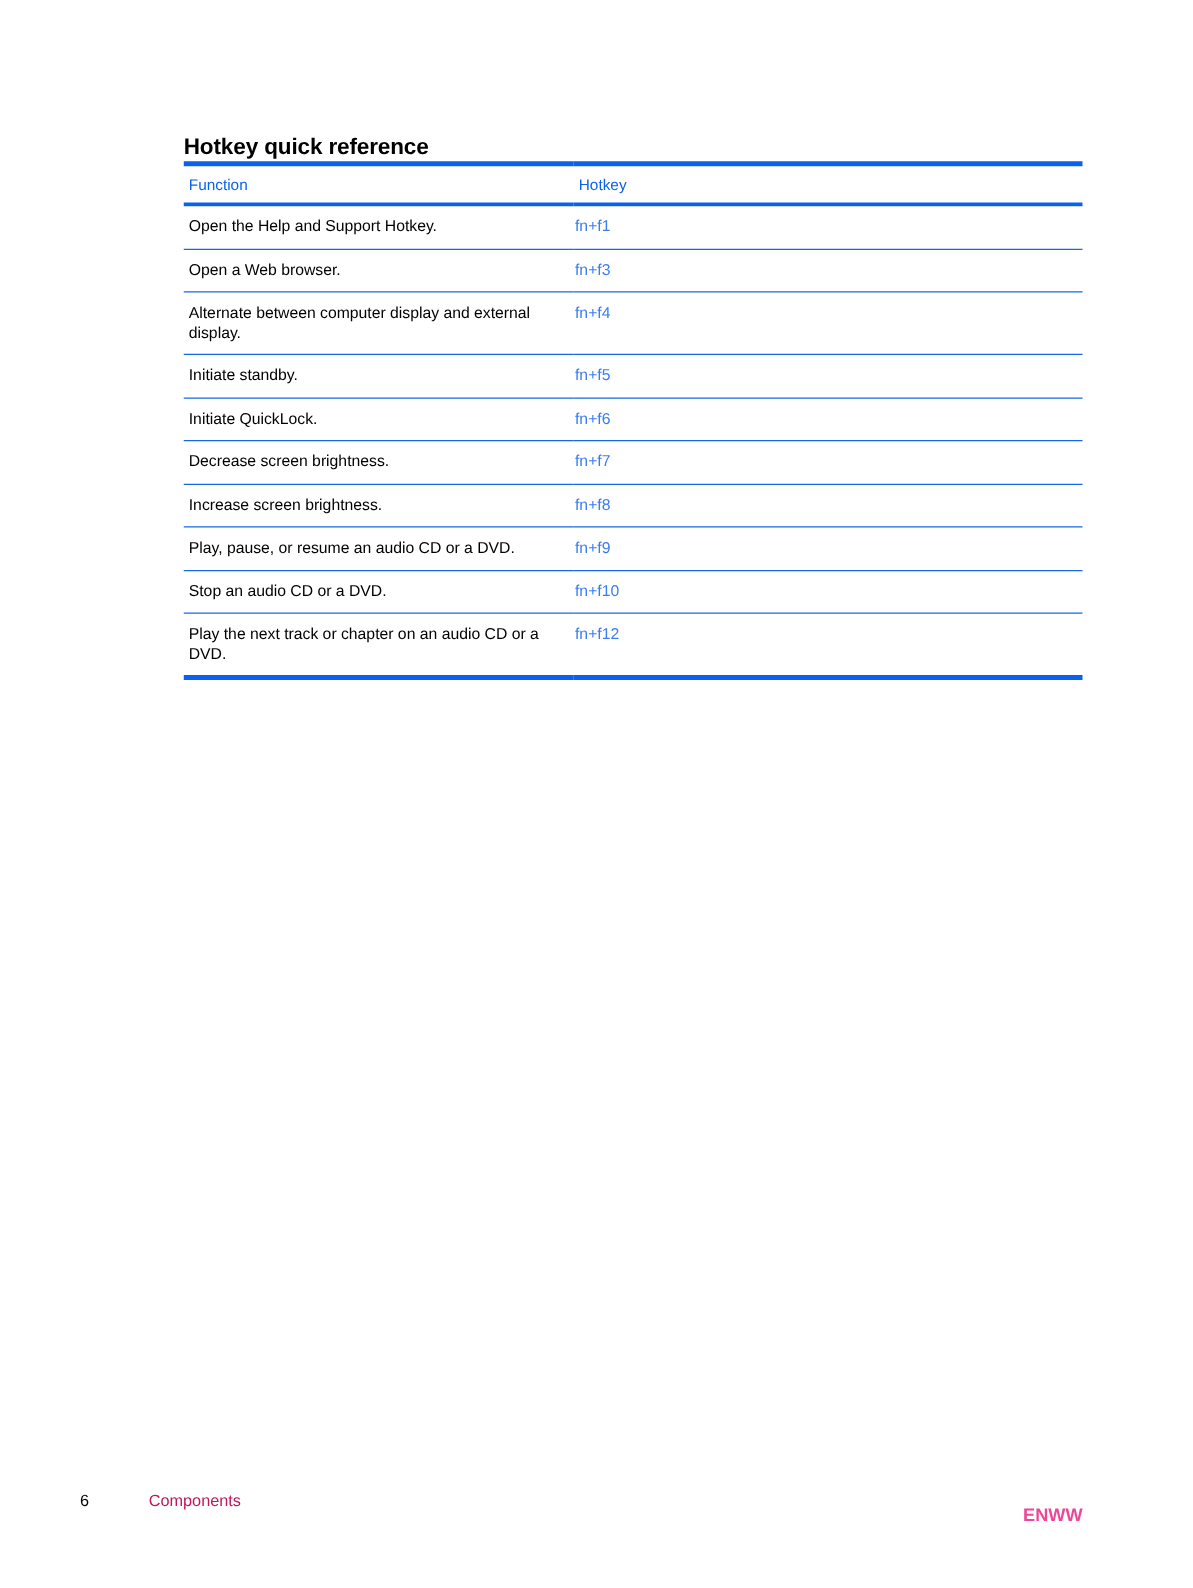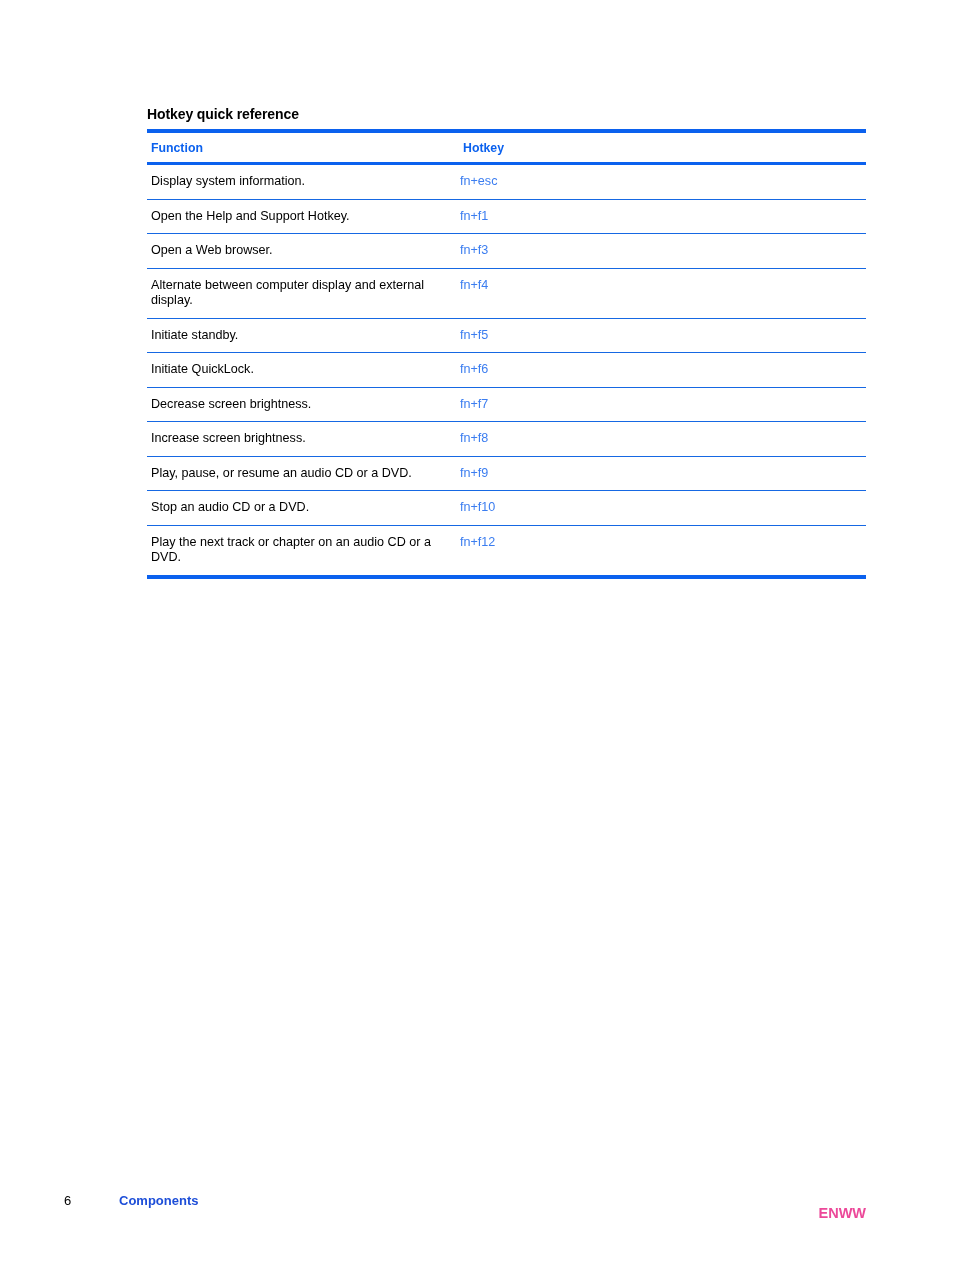--- a/index.html
+++ b/index.html
@@ -21,21 +21,21 @@
     left: 0; top: 0;
     width: 954px;
     height: 1270px;
   }
 
   
   .section-title {
     position: absolute;
     left: 147px;
     top: 92px;
-    font-size: 14px;
+    font-size: 18px;
     font-weight: bold;
     letter-spacing: -0.1px;
     color: #000000;
     line-height: 26px;
     white-space: nowrap;
   }
 
   
   .hotkey-table {
     position: absolute;
@@ -45,21 +45,21 @@
     border-collapse: collapse;
     table-layout: fixed;
   }
 
   .hotkey-table col.c-function { width: 312px; }
   .hotkey-table col.c-hotkey   { width: 407px; }
 
   .hotkey-table thead th {
     text-align: left;
     font-size: 12.3px;
-    font-weight: bold;
+    font-weight: normal;
     color: #0b61ee;
     padding: 8px 0 7px 4px;
     border-top: 4px solid #0b61ee;
     border-bottom: 3px solid #0b61ee;
     vertical-align: bottom;
   }
 
   .hotkey-table tbody td {
     font-size: 12.6px;
     color: #000000;
@@ -99,23 +99,22 @@
     top: 0;
     font-size: 13px;
     color: #000000;
     line-height: 20px;
   }
   .footer-chapter {
     position: absolute;
     left: 119px;
     top: 0;
     font-size: 13px;
-    color: #1d4ed8;
+    color: #be185d;
     line-height: 20px;
-    font-weight: bold;
   }
   .footer-locale {
     position: absolute;
     right: 88px;
     top: 12px;
     font-size: 14.5px;
     font-weight: bold;
     color: #ec4899;
     line-height: 20px;
   }
@@ -132,24 +131,20 @@
       <col class="c-function">
       <col class="c-hotkey">
     </colgroup>
     <thead>
       <tr>
         <th>Function</th>
         <th>Hotkey</th>
       </tr>
     </thead>
     <tbody id="table-body">
-        <tr>
-          <td class="cell-function">Display system information.</td>
-          <td class="cell-hotkey"><span class="key">fn+esc</span></td>
-        </tr>
         <tr>
           <td class="cell-function">Open the Help and Support Hotkey.</td>
           <td class="cell-hotkey"><span class="key">fn+f1</span></td>
         </tr>
         <tr>
           <td class="cell-function">Open a Web browser.</td>
           <td class="cell-hotkey"><span class="key">fn+f3</span></td>
         </tr>
         <tr>
           <td class="cell-function">Alternate between computer display and external display.</td>

